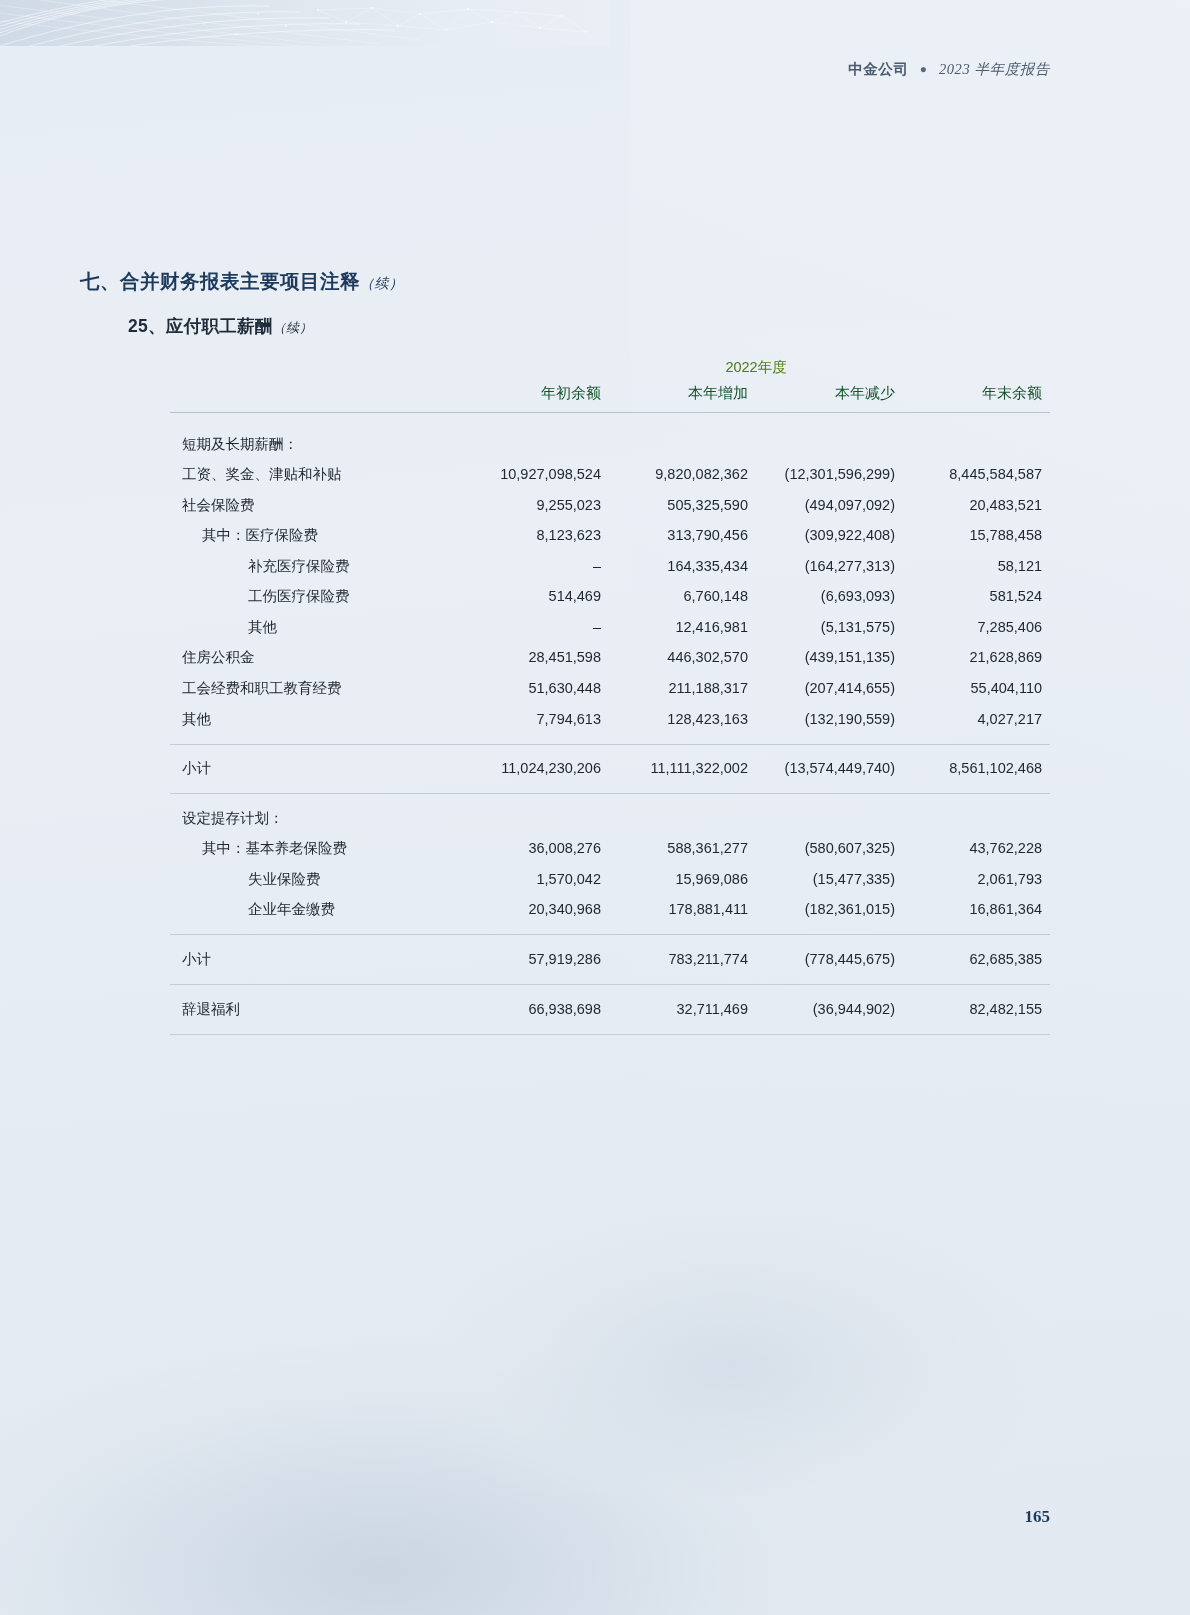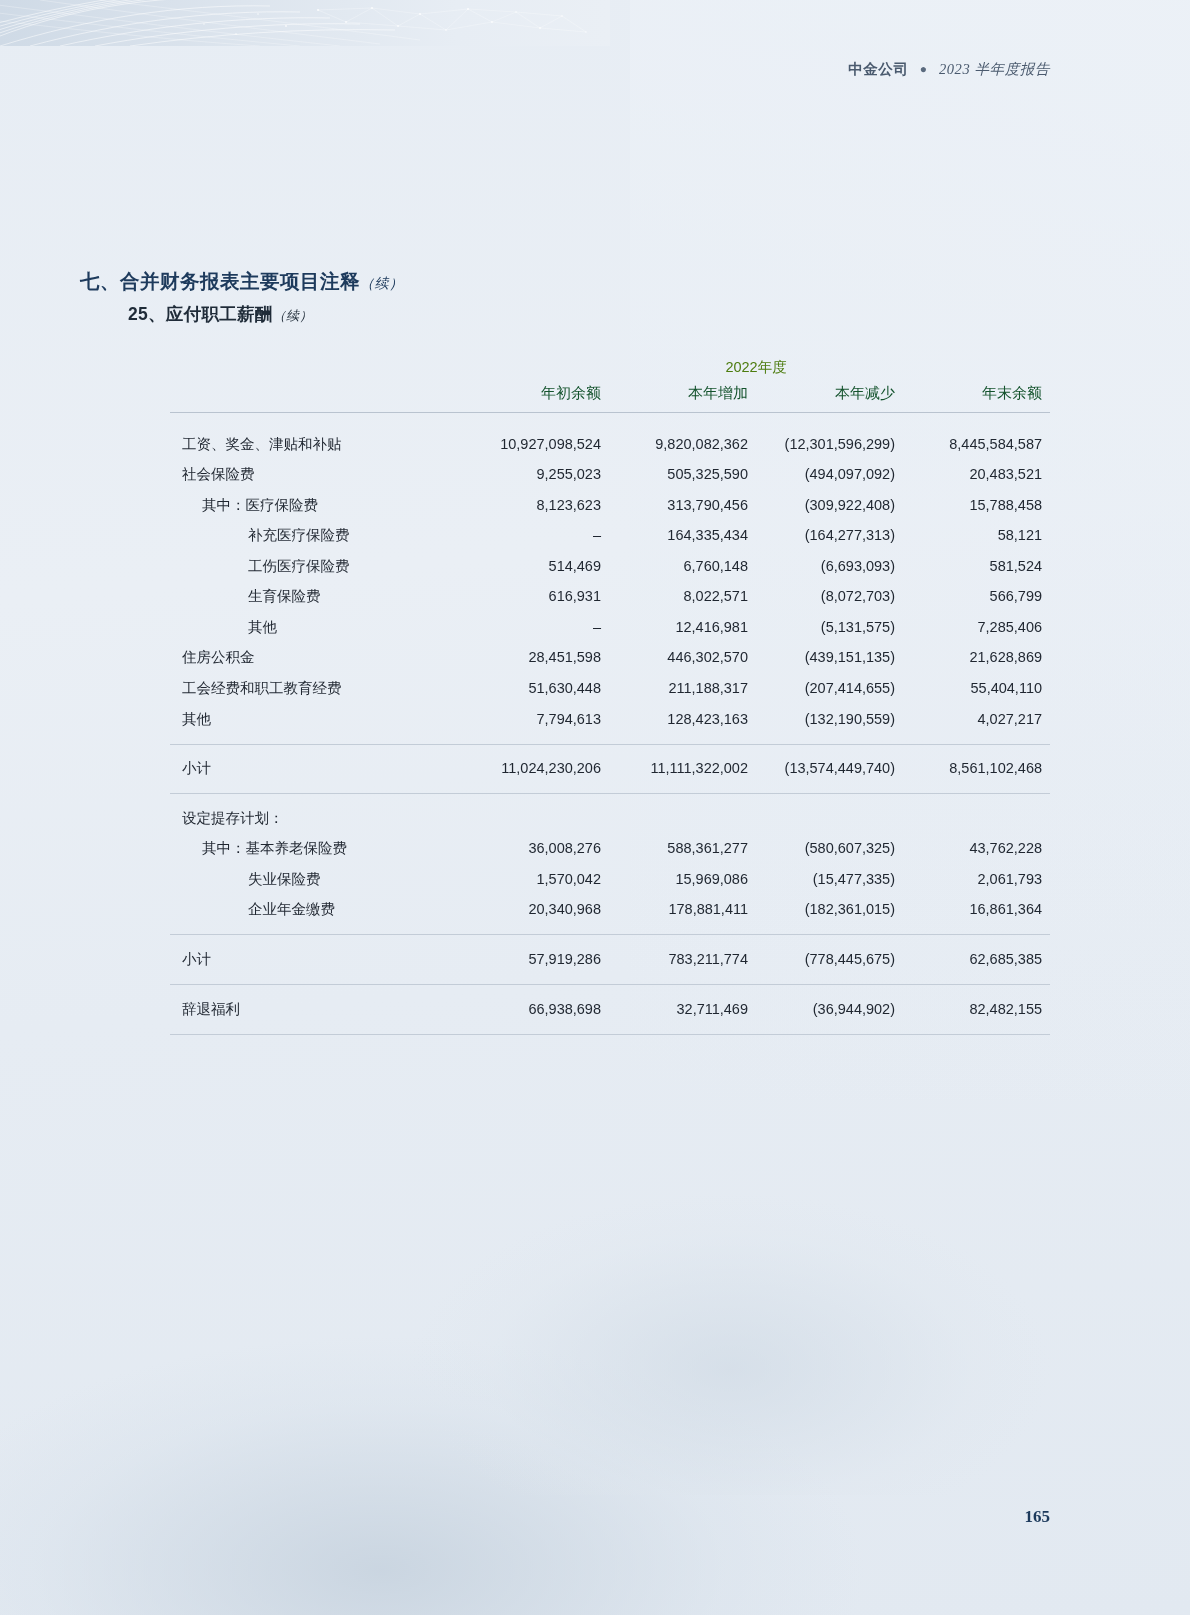--- a/index.html
+++ b/index.html
@@ -96,21 +96,21 @@
     white-space: nowrap;
   }
   .section-title .cont {
     font-size: 14px;
     font-style: italic;
     font-weight: normal;
   }
   .subsection-title {
     position: absolute;
     left: 128px;
-    top: 302px;
+    top: 314px;
     font-size: 17.5px;
     font-weight: bold;
     color: #1f2b38;
     letter-spacing: 0.3px;
     white-space: nowrap;
   }
   .subsection-title .cont {
     font-size: 13px;
     font-style: italic;
     font-weight: normal;
@@ -286,20 +286,27 @@
       </tr>
       <tr class="rule-top">
         <td colspan="5"></td>
       </tr>
       <tr class="spacer">
         <td colspan="5"></td>
       </tr>
     </tbody>
     <tbody id="rows-body">
         <tr class="data">
+          <td class="lbl">短期及长期薪酬：</td>
+          <td></td>
+          <td></td>
+          <td></td>
+          <td></td>
+        </tr>
+        <tr class="data">
           <td class="lbl">工资、奖金、津贴和补贴</td>
           <td>10,927,098,524</td>
           <td>9,820,082,362</td>
           <td>(12,301,596,299)</td>
           <td>8,445,584,587</td>
         </tr>
         <tr class="data">
           <td class="lbl">社会保险费</td>
           <td>9,255,023</td>
           <td>505,325,590</td>
@@ -321,27 +328,20 @@
           <td>58,121</td>
         </tr>
         <tr class="data">
           <td class="lbl i2">工伤医疗保险费</td>
           <td>514,469</td>
           <td>6,760,148</td>
           <td>(6,693,093)</td>
           <td>581,524</td>
         </tr>
         <tr class="data">
-          <td class="lbl i2">生育保险费</td>
-          <td>616,931</td>
-          <td>8,022,571</td>
-          <td>(8,072,703)</td>
-          <td>566,799</td>
-        </tr>
-        <tr class="data">
           <td class="lbl i2">其他</td>
           <td>–</td>
           <td>12,416,981</td>
           <td>(5,131,575)</td>
           <td>7,285,406</td>
         </tr>
         <tr class="data">
           <td class="lbl">住房公积金</td>
           <td>28,451,598</td>
           <td>446,302,570</td>

